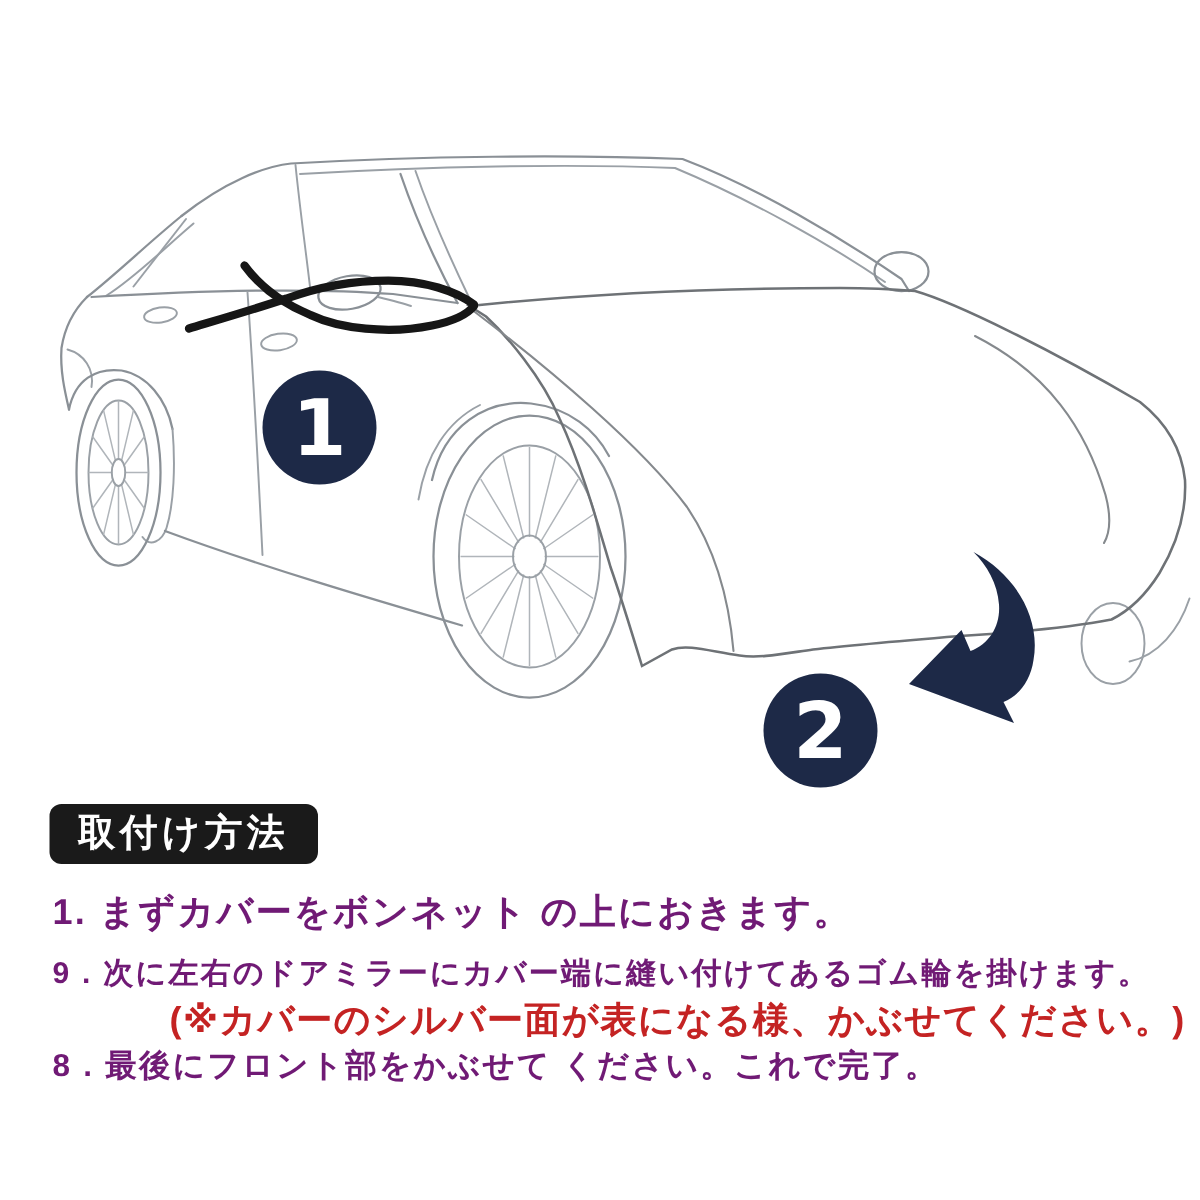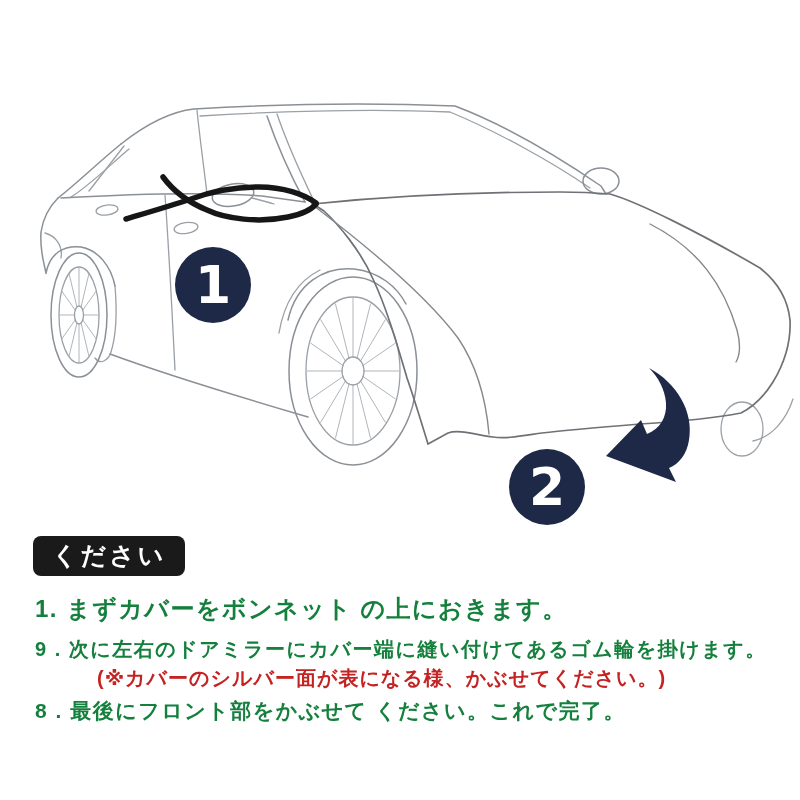--- a/index.html
+++ b/index.html
@@ -2,24 +2,24 @@
 <html><head>
 <meta charset="utf-8">
 <style>
   html,body{margin:0;padding:0;background:#ffffff;}
   #stage{position:relative;width:800px;height:800px;background:#ffffff;overflow:hidden;
          font-family:"Liberation Sans","DejaVu Sans",sans-serif;}
   #diagram{position:absolute;left:0;top:0;}
   .badge{position:absolute;left:33px;top:536px;background:#1a1a1a;color:#ffffff;
          font-size:25px;font-weight:bold;letter-spacing:3px;line-height:1;
          padding:7px 19px 8px 19px;border-radius:8px;white-space:nowrap;}
-  .step{position:absolute;font-weight:bold;color:#15803d;white-space:nowrap;line-height:1.15;}
+  .step{position:absolute;font-weight:bold;color:#701a75;white-space:nowrap;line-height:1.15;}
   .step1{left:35px;top:595px;font-size:24px;letter-spacing:1.5px;}
   .step2{left:35px;top:638px;font-size:20px;letter-spacing:1.5px;}
-  .note {left:97px;top:667px;font-size:20px;letter-spacing:1px;color:#c42323;}
+  .note {left:113px;top:667px;font-size:24px;letter-spacing:1px;color:#c42323;}
   .step3{left:35px;top:699px;font-size:21px;letter-spacing:1.5px;}
   .thin  {stroke:#9aa0a6;stroke-width:1.3;fill:none;stroke-linecap:round;}
   .thin2 {stroke:#8a9096;stroke-width:1.5;fill:none;stroke-linecap:round;}
   .spoke {stroke:#b0b5ba;stroke-width:1;fill:none;}
   .coveredge{stroke:#6e7276;stroke-width:1.7;fill:none;}
   .crease{stroke:#85898d;stroke-width:1.4;fill:none;stroke-linecap:round;}
   .band{stroke:#161616;stroke-width:5.5;fill:none;stroke-linecap:round;}
   .num{font-family:"DejaVu Sans","Liberation Sans",sans-serif;font-weight:bold;
        font-size:52px;fill:#ffffff;text-anchor:middle;}
 </style>
@@ -129,21 +129,21 @@
          C677,383 694,412 689,440
          C687,454 679,464 669,468
          L676,482
          L606,456
          L641,420
          L647,434
          C660,429 667,417 666,403
          C665,389 658,377 649,368 Z"></path>
   </svg>
 
-  <div class="badge">ください</div>
+  <div class="badge">取付け方法</div>
 
   <div class="step step1">1. まずカバーをボンネット の上におきます。</div>
 
   <div class="step step2">9 . 次に左右のドアミラーにカバー端に縫い付けてあるゴム輪を掛けます。</div>
 
   <div class="step note">(※カバーのシルバー面が表になる様、かぶせてください。)</div>
 
   <div class="step step3">8 . 最後にフロント部をかぶせて ください。これで完了。</div>
 </div>
 

